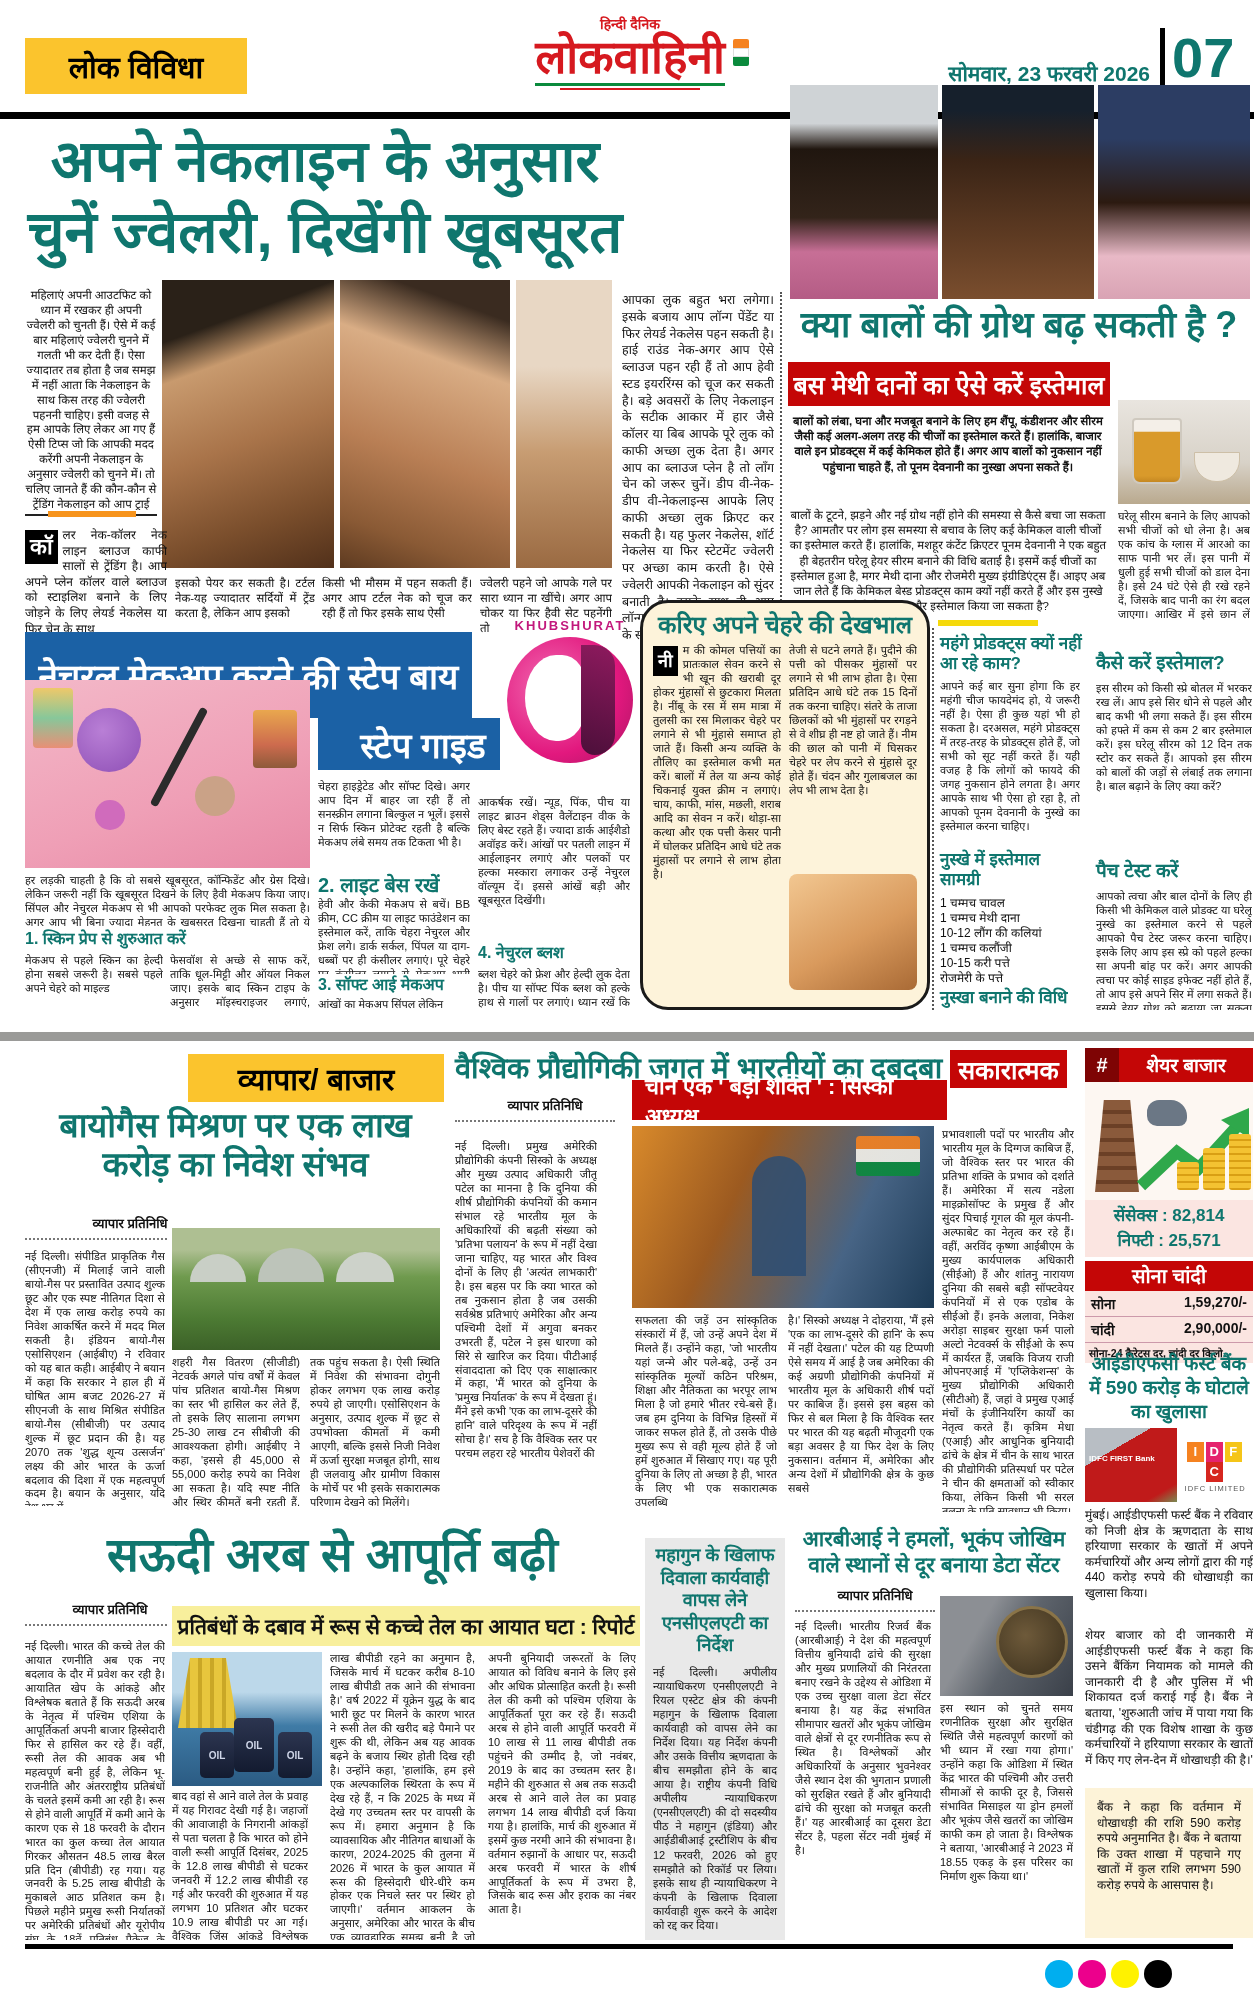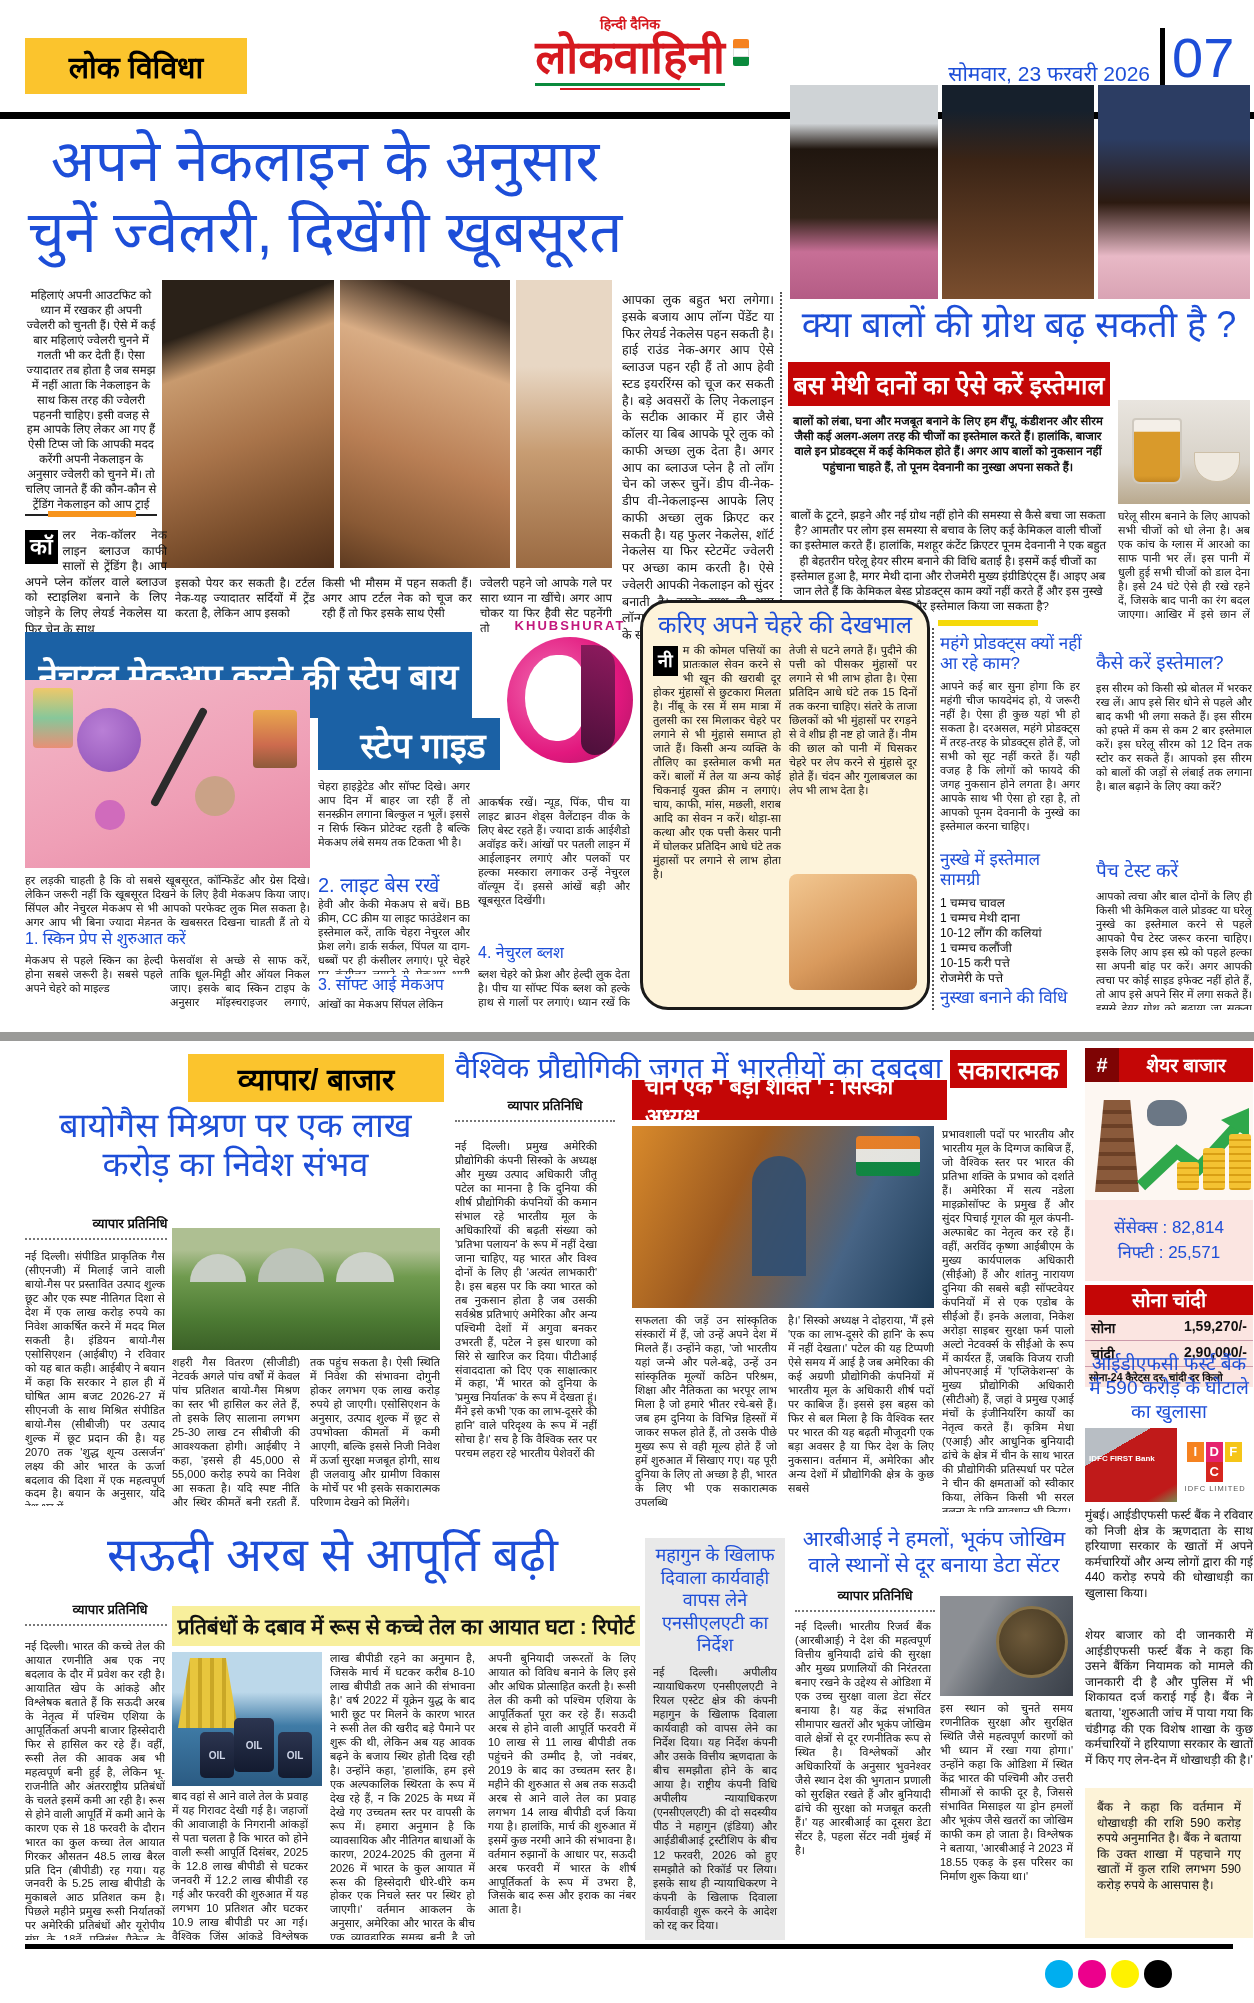--- a/index.html
+++ b/index.html
@@ -1,19 +1,19 @@
 <!DOCTYPE html>
 <html><head>
 <meta charset="utf-8">
 <style>
   html,body{margin:0;padding:0;background:#fff;}
   #paper{position:relative;width:1254px;height:2003px;background:#fff;overflow:hidden;
          font-family:"Liberation Sans","DejaVu Sans",sans-serif;color:#111;}
   .abs{position:absolute;}
-  .hd{font-weight:normal;color:#1d4ed8;line-height:1.14;}
+  .hd{font-weight:bold;color:#0f766e;line-height:1.14;}
   .ctr{text-align:center;}
   .jt{text-align:justify;}
   .bt{font-size:11.5px;line-height:1.3;overflow:hidden;}
   .bt2{font-size:11px;line-height:1.27;overflow:hidden;}
   .byline{font-weight:bold;font-size:13px;text-align:center;}
   .dotrule{border-bottom:2px dotted #777;}
   .vdots{width:0;border-left:2px dotted #555;}
   .banner-red{background:#c40606;color:#fff;font-weight:bold;display:flex;align-items:center;justify-content:center;}
   .banner-blue{background:#1b61a5;color:#fff;font-weight:bold;display:flex;align-items:center;justify-content:center;}
   .banner-yel{background:#fbc42d;color:#000;font-weight:bold;display:flex;align-items:center;justify-content:center;}
@@ -218,21 +218,21 @@
       <span class="abs" style="left:10px;bottom:8px;width:44px;height:92px;background:repeating-linear-gradient(#8a5a3b 0 10px,#6b4026 10px 14px);clip-path:polygon(20% 0,80% 0,100% 100%,0 100%);"></span>
       <svg class="abs" style="left:52px;bottom:6px;" width="112" height="86" viewBox="0 0 112 86">
         <polyline points="4,78 40,44 62,60 104,14" fill="none" stroke="#2fa84b" stroke-width="12"></polyline>
         <polygon points="112,0 112,30 84,12" fill="#2fa84b"></polygon>
       </svg>
       <span class="abs" style="left:62px;top:18px;width:40px;height:26px;background:#6b7785;border-radius:12px 16px 8px 10px;"></span>
       <span class="coin" style="left:92px;height:28px;"></span>
       <span class="coin" style="left:118px;height:42px;"></span>
       <span class="coin" style="left:144px;height:56px;"></span>
     </div>
-    <div style="background:#fbe5e1;padding:18px 0;">
+    <div style="background:#fbe5e1;padding:6px 0;">
       <div class="ctr hd" style="font-size:17px;">सेंसेक्स : 82,814</div>
       <div class="ctr hd" style="font-size:17px;margin-top:6px;">निफ्टी : 25,571</div>
     </div>
     <div class="banner-red" style="height:30px;font-size:20px;margin-top:4px;">
         <span>सोना चांदी</span>
       </div>
     <div style="background:#fbe5e1;">
       <div class="goldrow">
         <span>सोना</span>
         <span>1,59,270/-</span>

